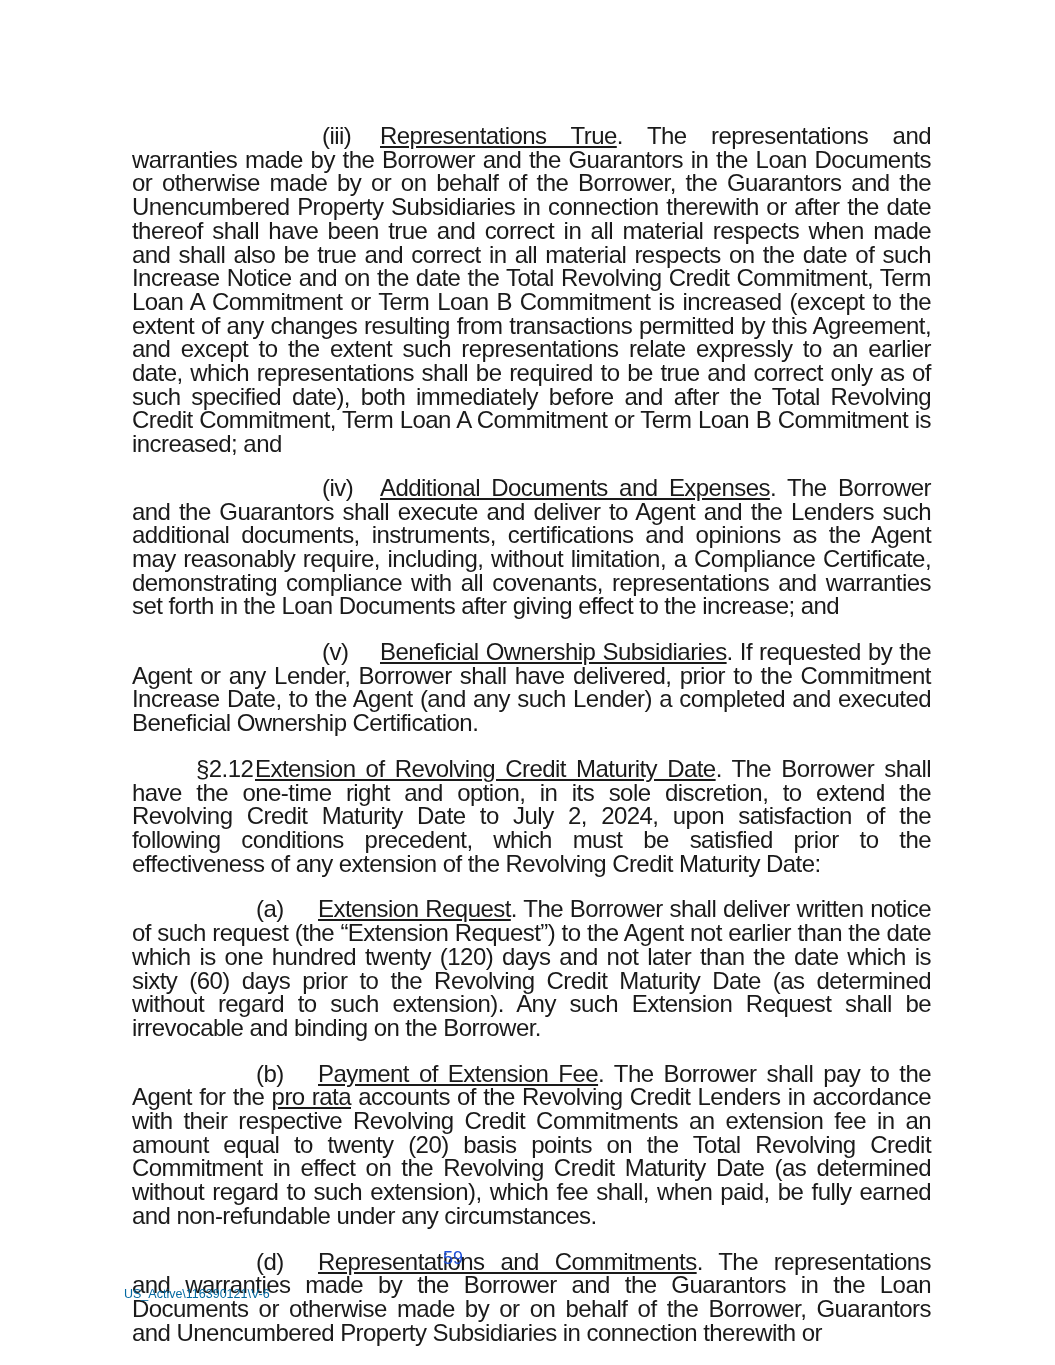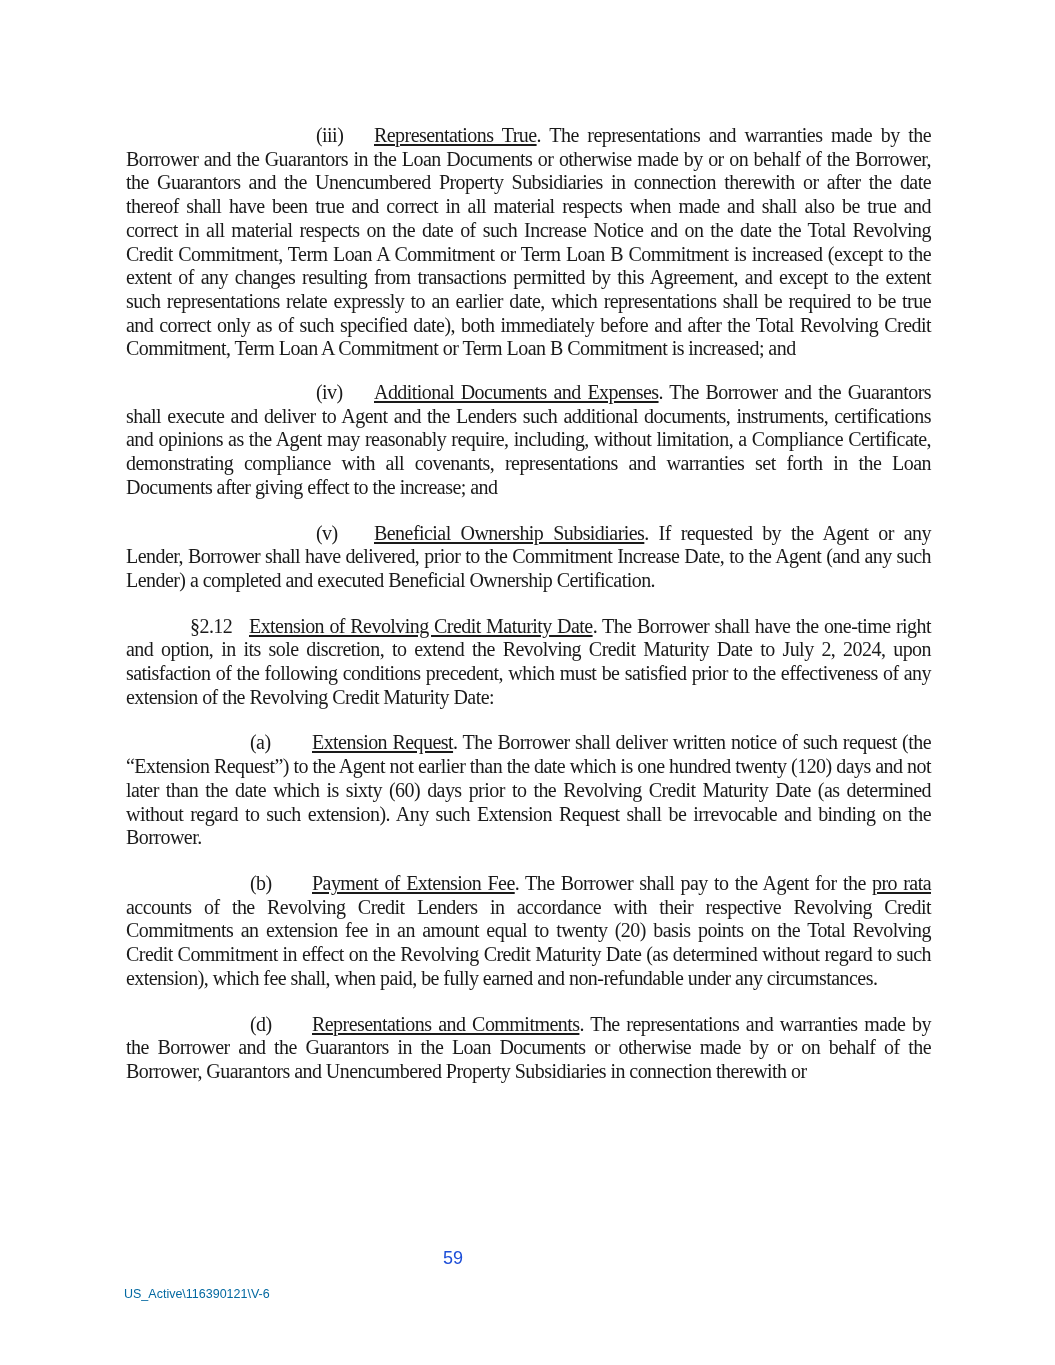--- a/index.html
+++ b/index.html
@@ -1,25 +1,25 @@
 <!DOCTYPE html>
 <html><head>
 <meta charset="utf-8">
 <style>
   html, body { margin:0; padding:0; background:#ffffff; }
   body { width:1055px; height:1365px; position:relative; overflow:hidden; color:#1a1a1a; }
   .page { position:absolute; left:124px; top:124px; width:807px; }
   .para {
-    font-family: Liberation Serif, serif;
-    font-size:20px;
+    font-family: Liberation Sans, sans-serif;
+    font-size:24px;
     line-height:23.7px;
     text-align:justify;
     letter-spacing:-0.55px;
     word-spacing:0px;
-    margin:0 0 22px 2px;
+    margin:0 0 22px 8px;
   }
   .para .num { display:inline-block; }
   .u { text-decoration:underline; text-underline-offset:2px; }
   .ind-deep .num { margin-left:190px; width:58px; }
   .ind-mid .num { margin-left:124px; width:62px; }
   .ind-sec .num { margin-left:64px; width:59px; }
   .footer-page {
     position:absolute; left:0; width:906px; top:1248px; text-align:center;
     font-family:"Liberation Sans", sans-serif; font-size:18px; color:#1d4ed8;
   }

